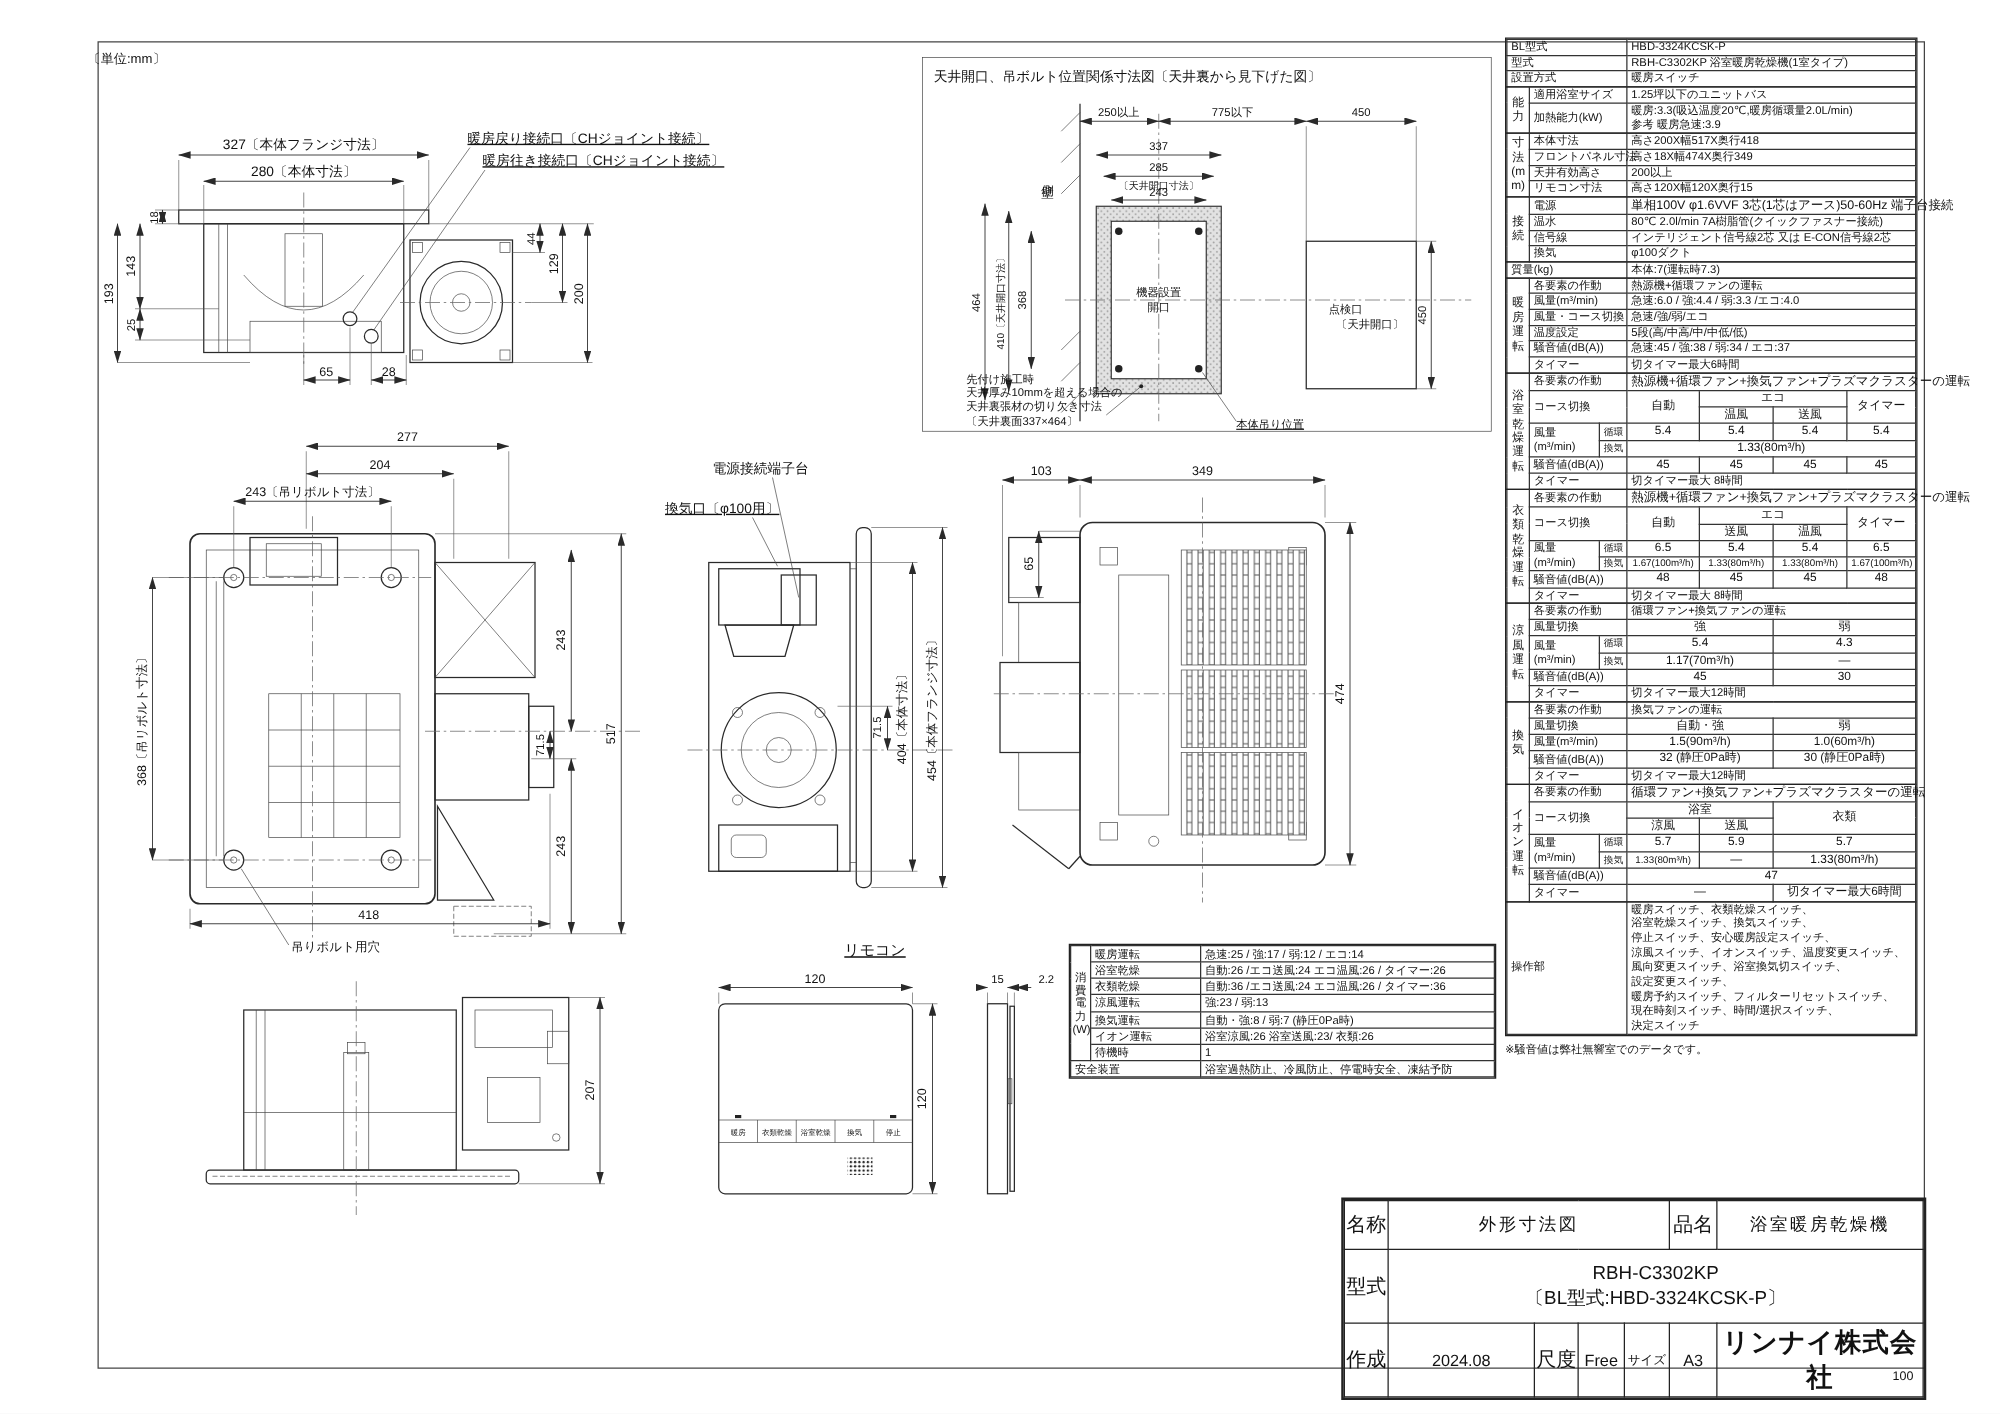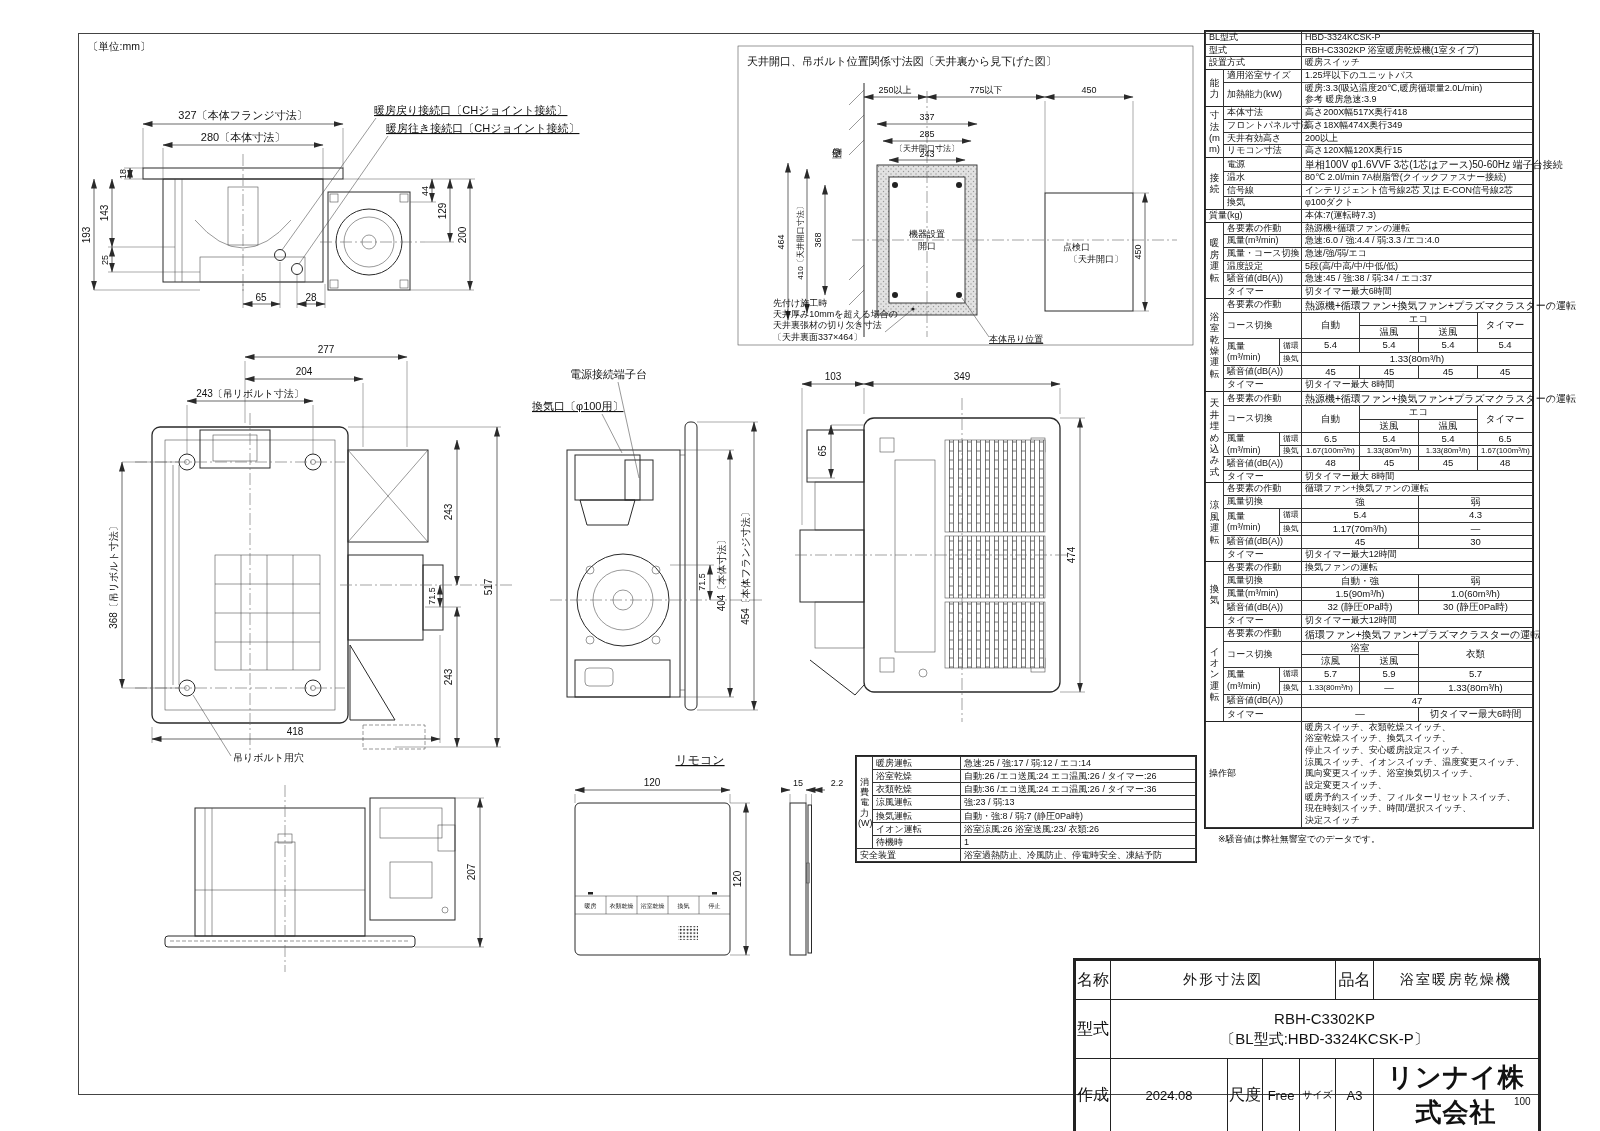--- a/index.html
+++ b/index.html
@@ -1,19 +1,19 @@
 <!DOCTYPE html>
 <html><head>
 <meta charset="utf-8">
 <style>
   html,body{margin:0;padding:0;background:#f2f2f2;}
   .sheet{position:relative;width:1600px;height:1131px;background:#ffffff;
     font-family:"Liberation Sans","DejaVu Sans",sans-serif;color:#111;overflow:hidden;}
   .frame{position:absolute;left:78px;top:33px;width:1460px;height:1060px;border:1px solid #444;}
-  .unit-note{position:absolute;left:88px;top:40px;font-size:10.5px;}
+  .unit-note{position:absolute;left:70px;top:40px;font-size:10.5px;}
   .pageno{position:absolute;left:1514px;top:1096px;font-size:10px;}
 
   
   svg.view{position:absolute;overflow:visible;}
   .ln{stroke:#2a2a2a;stroke-width:1;fill:none;}
   .lnb{stroke:#2a2a2a;stroke-width:1.3;fill:none;}
   .lt{stroke:#444;stroke-width:0.55;fill:none;}
   .cl{stroke:#666;stroke-width:0.6;stroke-dasharray:12 3 2 3;fill:none;}
   .dsh{stroke:#555;stroke-width:0.6;stroke-dasharray:4 2;fill:none;}
   .dim{stroke:#2a2a2a;stroke-width:0.7;fill:none;marker-start:url(#arr);marker-end:url(#arr);}
@@ -32,36 +32,36 @@
   table.st:first-child{margin-top:0;}
   .st td{border:1px solid #333;padding:0 3px;font-size:9px;line-height:1.3;
     vertical-align:middle;white-space:nowrap;}
   .st td.gp{width:18px;text-align:center;word-break:break-all;white-space:normal;
     line-height:1.2;font-size:9.5px;padding:1px 2px;}
   .st td.lb{font-size:9px;}
   .st td.c{text-align:center;font-size:9.5px;}
   .st td.t8c{text-align:center;font-size:7.8px;}
   .st td.fit{font-size:10px;}
   .sec tr:first-child td{border-top:1.5px solid #222;}
-  .note{margin-top:4px;font-size:9px;line-height:1.35;margin-left:14px;}
+  .note{margin-top:4px;font-size:9px;line-height:1.35;}
 
   
   .power{position:absolute;left:855px;top:755px;width:340px;border:1.5px solid #222;}
   table.pw{table-layout:fixed;width:100%;border-collapse:collapse;}
   .pw td{border:1px solid #333;padding:0 3px;font-size:9px;line-height:1.35;white-space:nowrap;}
   .pw td.gp{width:16px;text-align:center;word-break:break-all;white-space:normal;line-height:1.15;font-size:9px;padding:1px 1px;}
 
   
   .tblock{position:absolute;left:1073px;top:958px;width:464px;border:2px solid #222;}
   table.tb{table-layout:fixed;width:100%;border-collapse:collapse;}
   .tb td{border:1px solid #222;text-align:center;vertical-align:middle;overflow:hidden;}
   .tb .lbl{font-size:16px;}
   .tb .big{font-size:14px;letter-spacing:2px;}
   .tb .mdl{font-size:15px;line-height:1.35;}
-  .tb .co{font-size:26px;font-weight:bold;letter-spacing:1px;}
+  .tb .co{font-size:21px;font-weight:bold;letter-spacing:1px;}
   .tb .val{font-size:13px;margin-left:24px;}
 </style>
 </head>
 <body>
 
 <div class="sheet">
   <div class="frame"></div>
   <div class="unit-note">〔単位:mm〕</div>
   <div class="pageno">100</div>
 
@@ -639,21 +639,21 @@
             <col style="width:18px">
             <col style="width:56px">
             <col style="width:22px">
             <col style="width:58px">
             <col style="width:59px">
             <col style="width:59px">
             <col>
           </colgroup>
       <tbody>
             <tr>
-              <td class="gp" rowspan="7">天井埋め込み式</td>
+              <td class="gp" rowspan="7">衣類乾燥運転</td>
           <td class="lb" colspan="2">各要素の作動</td>
           <td class="fit" colspan="4">熱源機+循環ファン+換気ファン+プラズマクラスターの運転</td>
             </tr>
       <tr>
               <td class="lb" colspan="2" rowspan="2">コース切換</td>
           <td class="c" rowspan="2">自動</td>
           <td class="c" colspan="2">エコ</td>
           <td class="c" rowspan="2">タイマー</td>
             </tr>
       <tr>

